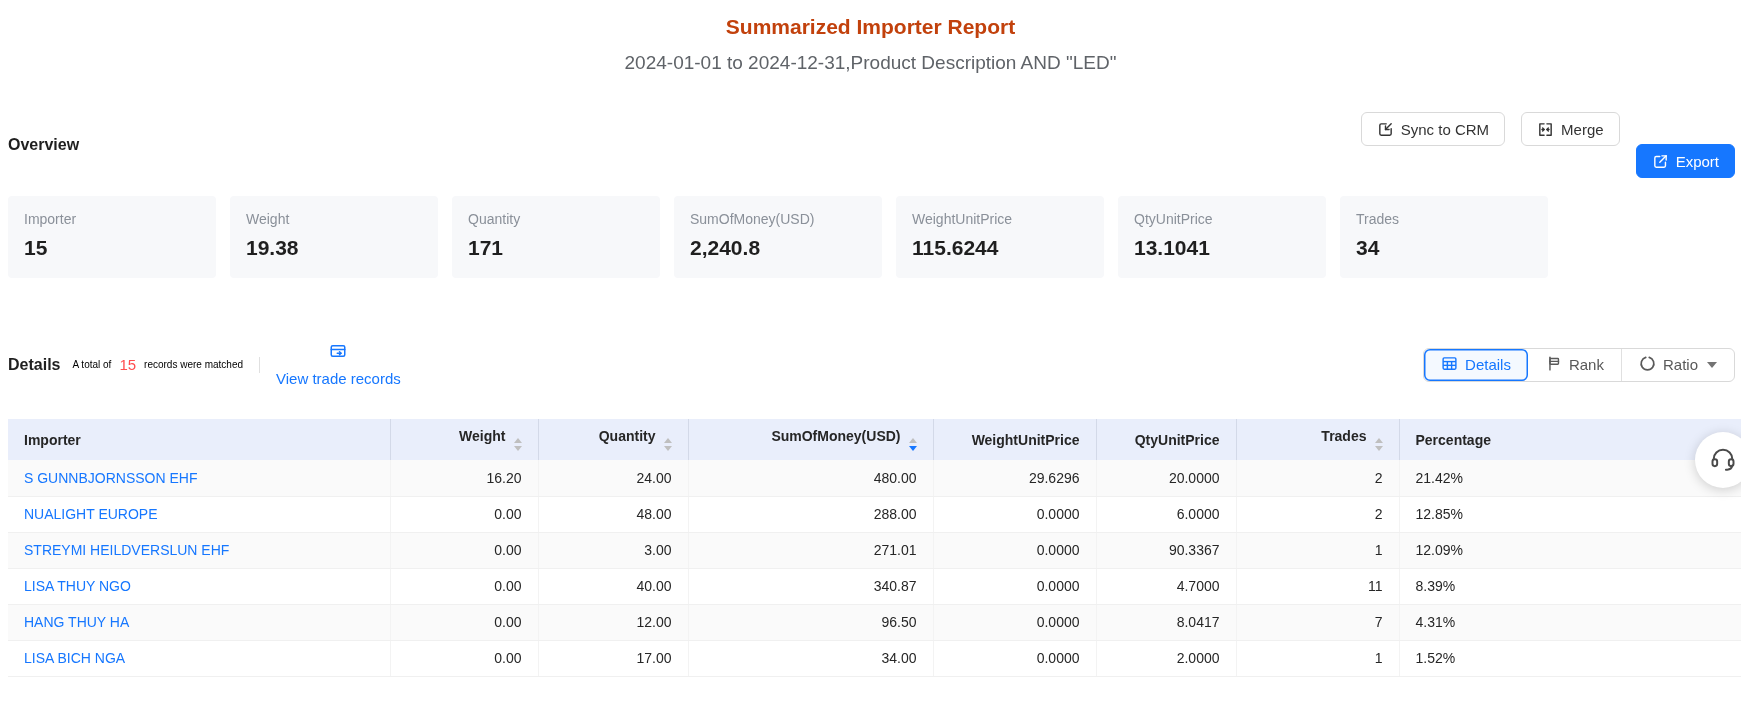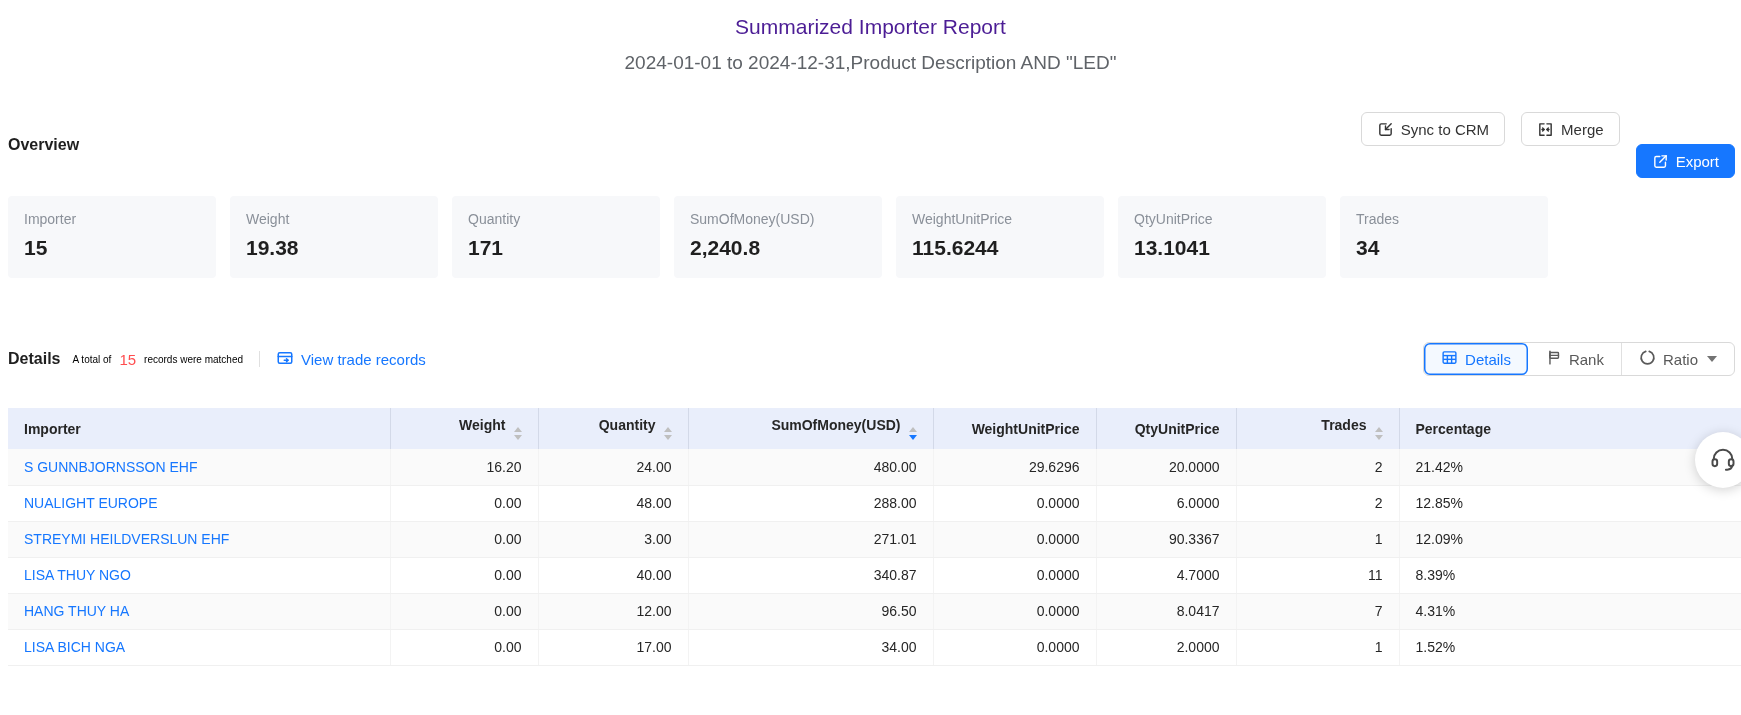--- a/index.html
+++ b/index.html
@@ -5,21 +5,21 @@
   * { box-sizing: border-box; }
   html,body { margin:0; padding:0; }
   body {
     width:1741px; height:715px; overflow:hidden; position:relative;
     background:#fff; color:#262626;
     font-family:"Liberation Sans", sans-serif;
   }
 
   
   .report-header { text-align:center; padding-top:15px; }
-  .report-title { font-size:21px; font-weight:400; color:#4c1d95; margin:0 0 13px; }
+  .report-title { font-size:21px; font-weight:700; color:#c2410c; margin:0 0 13px; }
   .report-subtitle { font-size:19px; color:#5f6368; }
 
   
   .overview-bar { display:flex; justify-content:space-between; align-items:center;
                   padding:0 6px 0 8px; margin-top:38px; }
   .section-title { font-size:16px; font-weight:700; color:#1f1f1f; }
   .actions { display:flex; gap:16px; }
   .btn { height:34px; padding:0 15px; border:1px solid #d9d9d9; border-radius:6px;
          background:#fff; font-size:15px; color:#333; display:inline-flex;
          align-items:center; gap:7px; cursor:pointer; font-family:inherit; }
@@ -35,21 +35,21 @@
 
   
   .details-bar { display:flex; justify-content:space-between; align-items:center;
                  padding:0 6px 0 8px; margin-top:64px; }
   .details-left { display:flex; align-items:center; }
   .muted { color:#000000; font-size:10px;text-align:right; }
   .total-prefix { margin-left:12px; }
   .total-count { color:#ff4d4f; font-size:15px; margin:0 8px; }
   .vdivider { width:1px; height:16px; background:#e0e0e0; margin:0 16px; }
   .link { color:#1677ff; font-size:15px; text-decoration:none;
-          display:inline-flex; align-items:center; gap:7px; }
+          display:inline-flex; align-items:center; gap:7px;flex-direction:column; }
 
   .tab-group { display:flex; align-items:stretch; border:1px solid #d9d9d9;
                border-radius:6px; height:34px; background:#fff; }
   .tab { display:flex; align-items:center; gap:7px; padding:0 17px; font-size:15px;
          color:#595959; cursor:pointer; }
   .tab + .tab { border-left:1px solid #e0e0e0; }
   .tab.active { color:#1677ff; background:#f4f9ff; border-radius:6px;
                 box-shadow:inset 0 0 0 1.5px #1677ff; border-left:none; }
   .tab.active + .tab { border-left:none; }
   .caret-down-glyph { width:0; height:0; border-left:5px solid transparent;

